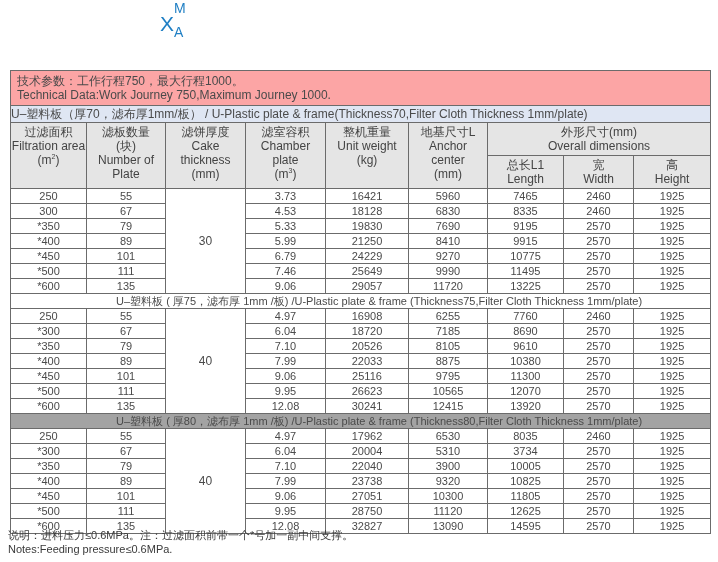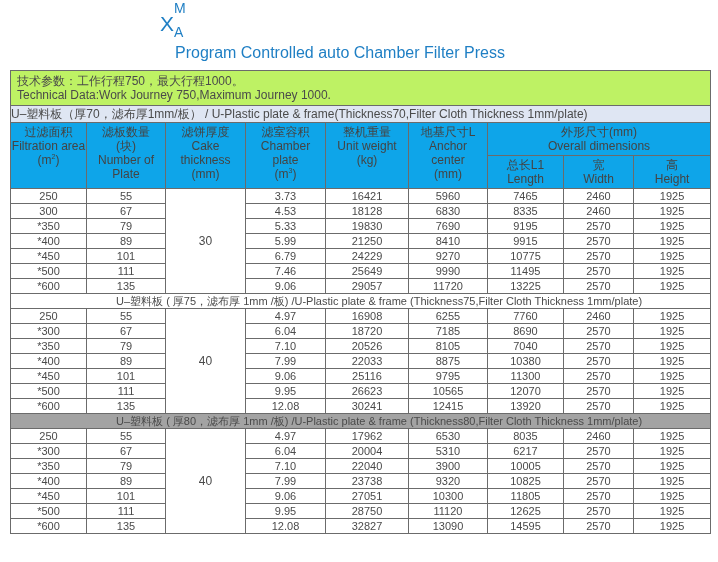--- a/index.html
+++ b/index.html
@@ -9,42 +9,41 @@
     .title-zh { position: absolute; left: 160px; top: 6px; font-size: 21px; color: #1f7fc4; white-space: nowrap; letter-spacing: 0; }
     .title-zh .xma { display: inline-block; position: relative; width: 34px; height: 28px; vertical-align: top; }
     .title-zh .x { position: absolute; left: 0; top: 6px; font-size: 21px; }
     .title-zh .m { position: absolute; left: 14px; top: -6px; font-size: 14px; }
     .title-zh .a { position: absolute; left: 14px; top: 18px; font-size: 14px; }
     .title-zh .rest { display: inline-block; margin-top: 6px; }
     .title-en { position: absolute; left: 175px; top: 44px; font-size: 16px; color: #1f7fc4; white-space: nowrap; }
 
     table.spec { position: absolute; left: 10px; top: 70px; width: 700px; border-collapse: collapse; table-layout: fixed; }
     table.spec td { border: 1px solid #6b6b6b; text-align: center; font-size: 11px; color: #4a4a4a; padding: 0; height: 14px; line-height: 13px; white-space: nowrap; overflow: hidden; }
-    table.spec td.hdr { background: #0ea5e9; color: #444; font-size: 12px; line-height: 14px; vertical-align: top; padding-top: 2px; }
-    td.info { background: #bef264; text-align: left !important; padding: 3px 6px !important; font-size: 12px !important; line-height: 14px !important; height: auto !important; }
+    table.spec td.hdr { background: #e5e5e5; color: #444; font-size: 12px; line-height: 14px; vertical-align: top; padding-top: 2px; }
+    td.info { background: #fca5a5; text-align: left !important; padding: 3px 6px !important; font-size: 12px !important; line-height: 14px !important; height: auto !important; }
     td.section { background: #dfe6f3; font-size: 12px !important; text-align: left !important; padding-left: 0 !important; height: 16px !important; }
     td.section.first { text-align: left; }
     td.section2 { background: #ffffff; font-size: 11px !important; text-align: center; padding-left: 37px !important; height: 14px !important; }
     td.merged { vertical-align: middle; font-size: 12px !important; }
     sup { font-size: 7px; vertical-align: top; line-height: 8px; }
 
     .notes { position: absolute; left: 8px; top: 528px; font-size: 11px; line-height: 14px; color: #3a3a3a; }
   </style>
 </head>
 <body>
 
 <div class="title-block">
   <div class="title-zh">
     <span class="xma">
       <span class="x">X</span>
       <span class="m">M</span>
       <span class="a">A</span>
     </span>
   </div>
-  <div class="title-en">Program Controlled auto Chamber Filter Press</div>
 </div>
 
 <table class="spec">
   <colgroup>
     <col style="width:76px">
       <col style="width:79px">
       <col style="width:80px">
       <col style="width:80px">
     <col style="width:83px">
       <col style="width:79px">
@@ -210,21 +209,21 @@
         <td>8690</td>
         <td>2570</td>
         <td>1925</td>
       </tr>
       <tr>
         <td>*350</td>
         <td>79</td>
         <td>7.10</td>
         <td>20526</td>
         <td>8105</td>
-        <td>7040</td>
+        <td>9610</td>
         <td>2570</td>
         <td>1925</td>
       </tr>
       <tr>
         <td>*400</td>
         <td>89</td>
         <td>7.99</td>
         <td>22033</td>
         <td>8875</td>
         <td>10380</td>
@@ -274,21 +273,21 @@
         <td>8035</td>
         <td>2460</td>
         <td>1925</td>
       </tr>
       <tr>
         <td>*300</td>
         <td>67</td>
         <td>6.04</td>
         <td>20004</td>
         <td>5310</td>
-        <td>6217</td>
+        <td>3734</td>
         <td>2570</td>
         <td>1925</td>
       </tr>
       <tr>
         <td>*350</td>
         <td>79</td>
         <td>7.10</td>
         <td>22040</td>
         <td>3900</td>
         <td>10005</td>
@@ -332,13 +331,15 @@
         <td>32827</td>
         <td>13090</td>
         <td>14595</td>
         <td>2570</td>
         <td>1925</td>
       </tr>
     </tbody>
 </table>
 
 <div class="notes">
+  <div>说明：进料压力≤0.6MPa。注：过滤面积前带一个*号加一副中间支撑。</div>
+  <div>Notes:Feeding pressure≤0.6MPa.</div>
 </div>
 
 </body></html>

